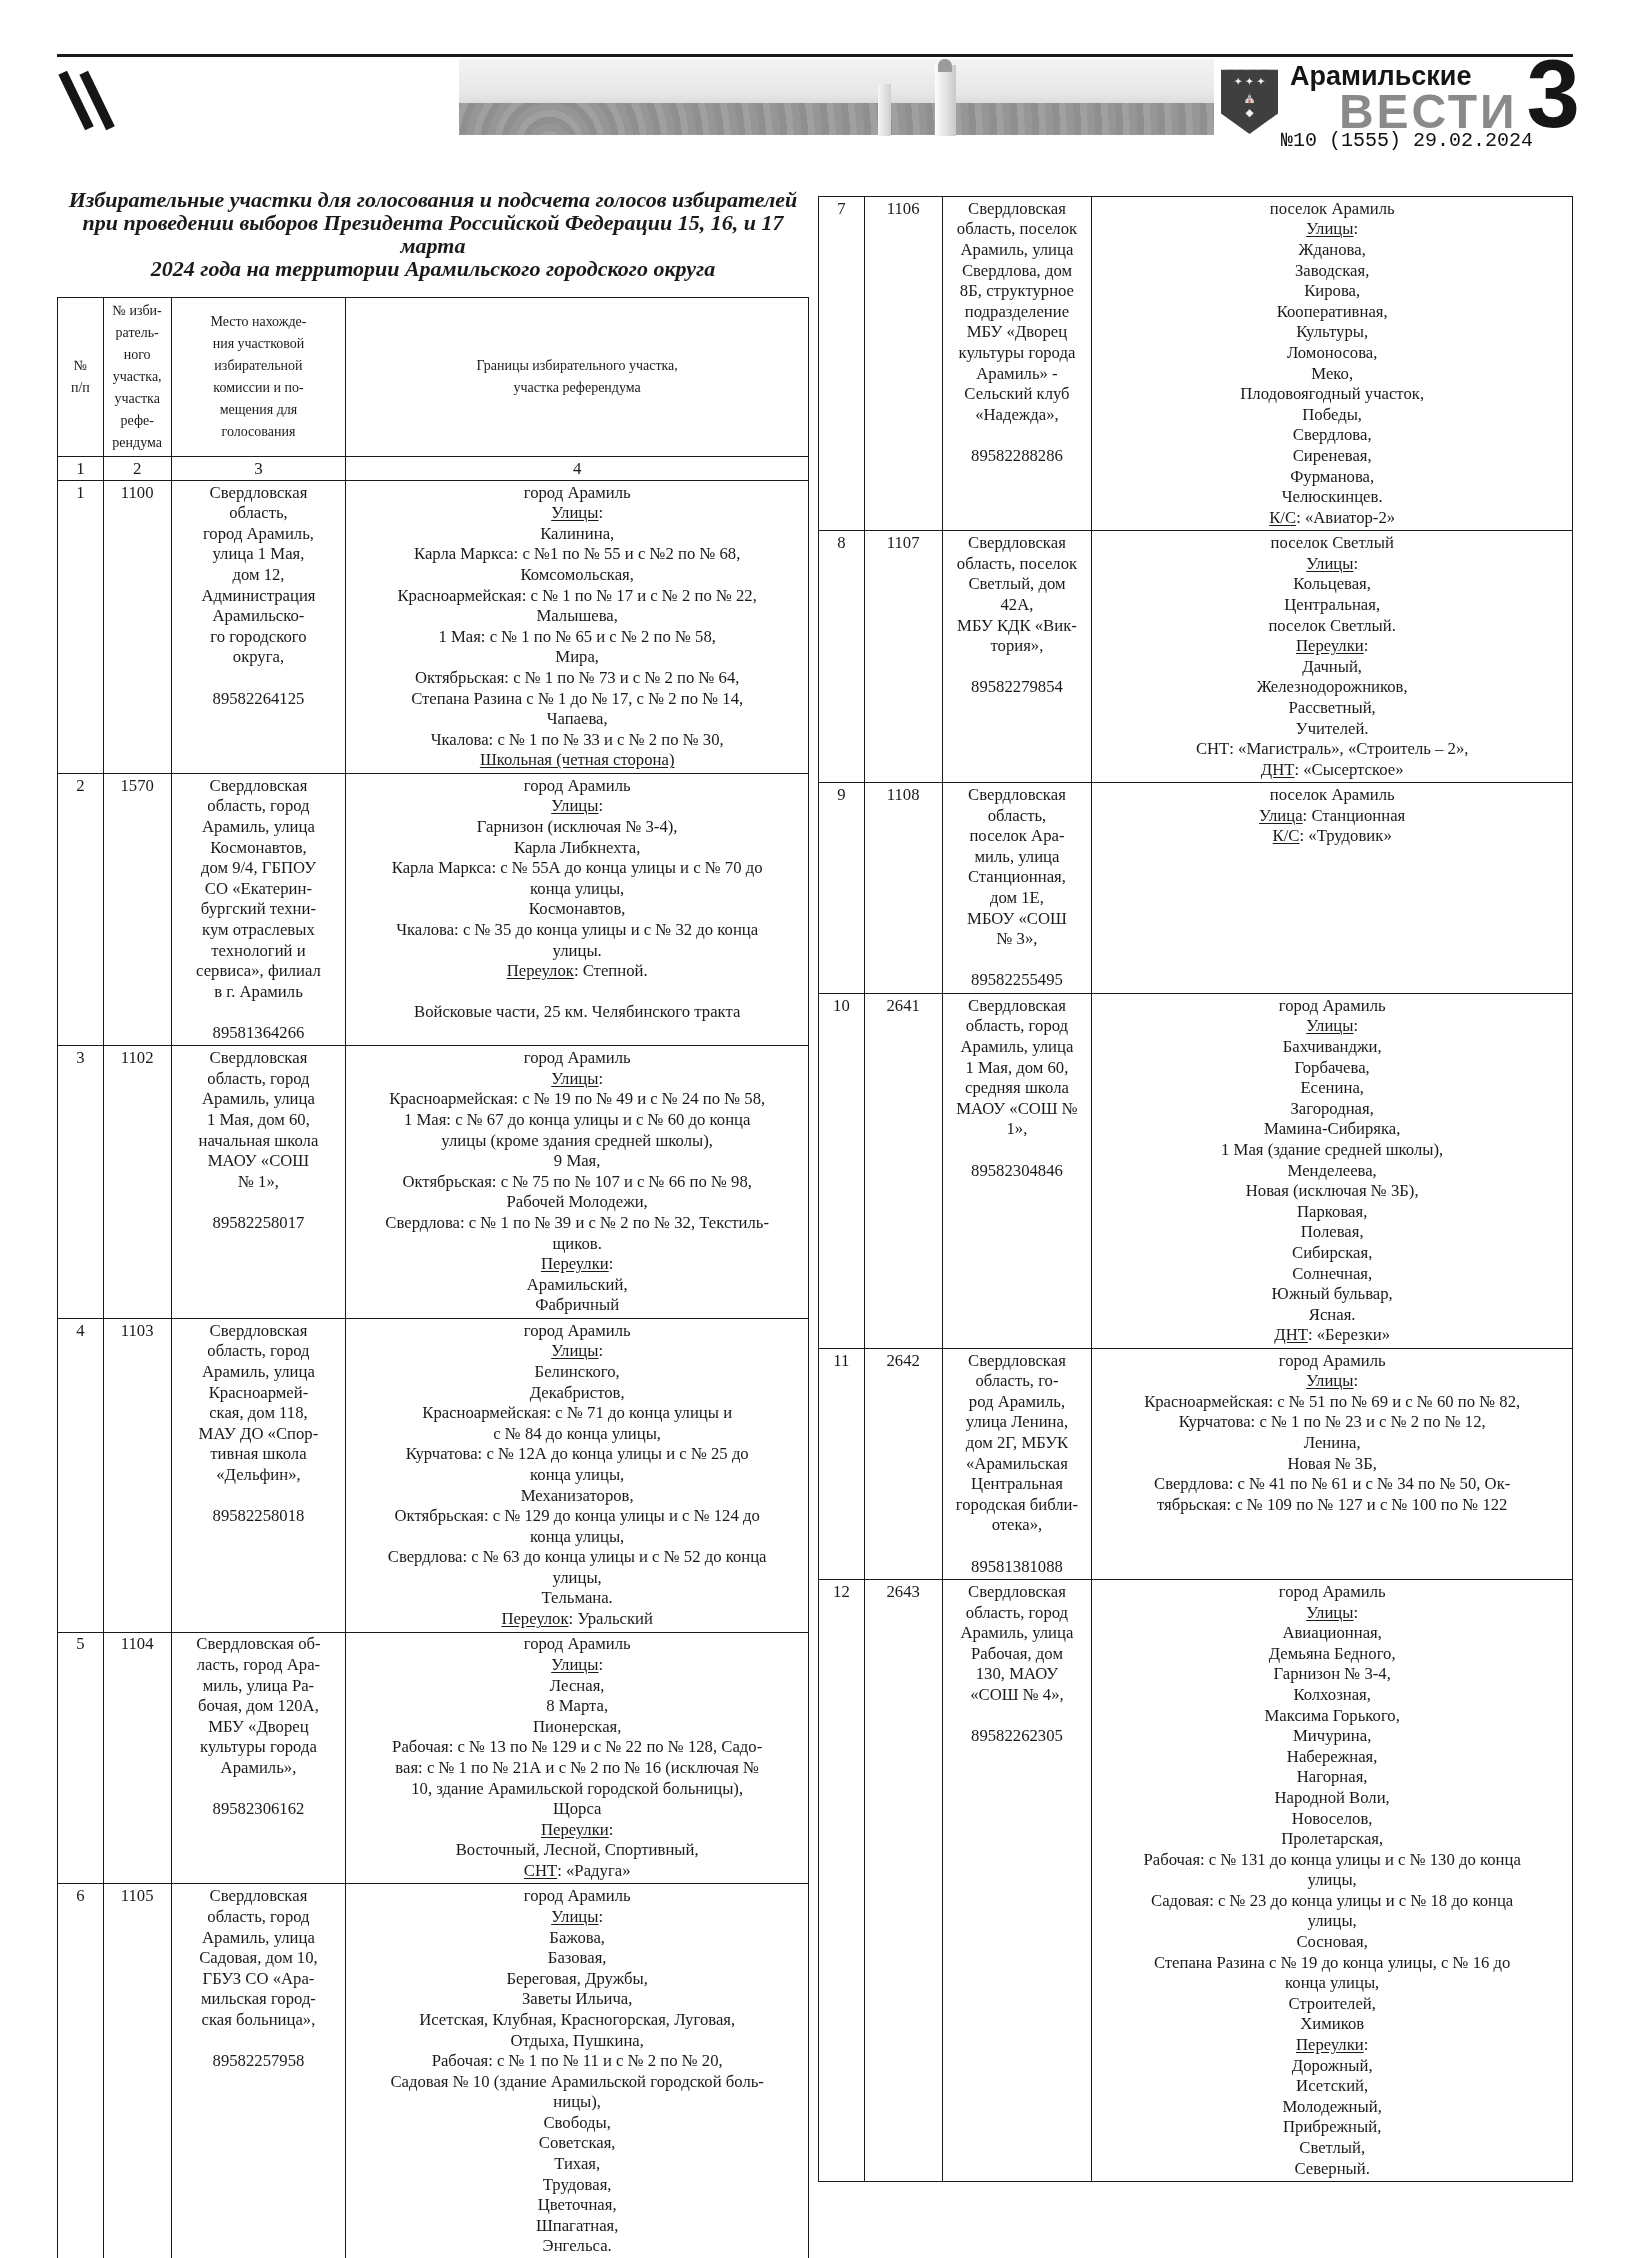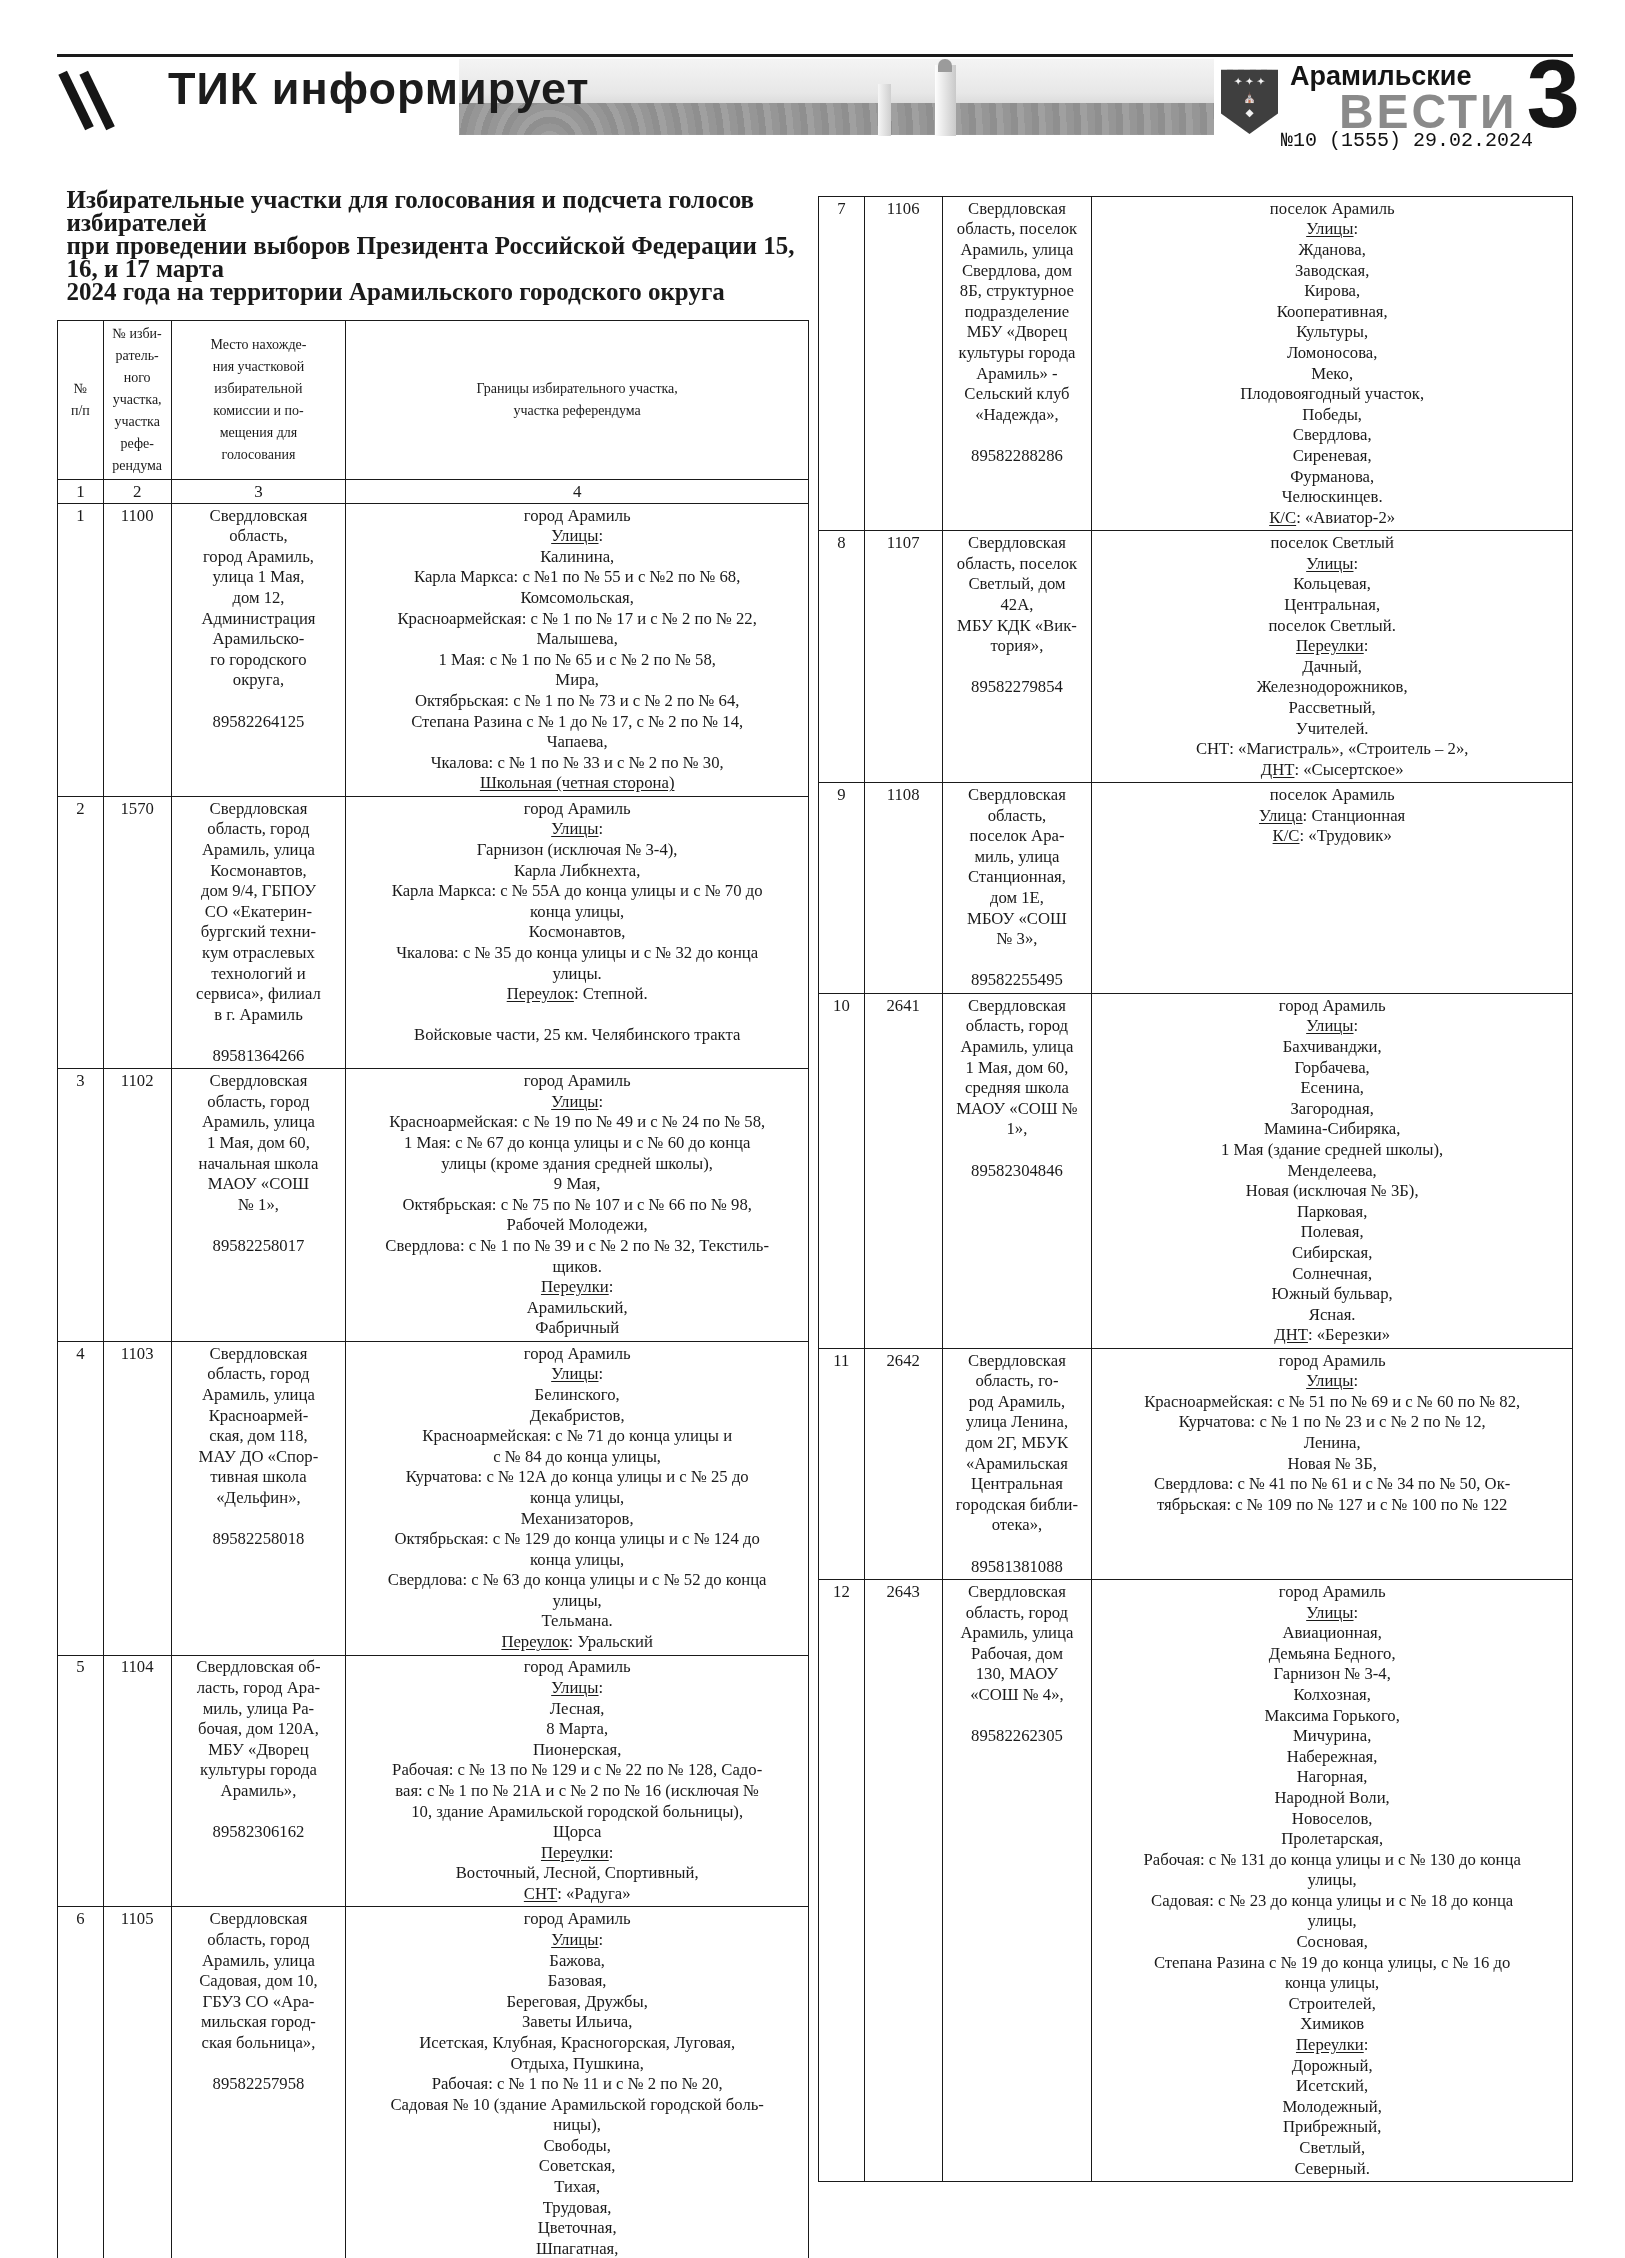--- a/index.html
+++ b/index.html
@@ -66,22 +66,22 @@
     position:absolute; right:46px; top:46px; z-index:2;
     font-family:"Liberation Sans", sans-serif; font-weight:700; font-size:96px; color:#161616;
     line-height:1;
   }
 
   
   .col-left  { position:absolute; left:57px;  top:188px; width:752px; }
   .col-right { position:absolute; left:818px; top:196px; width:755px; }
 
   .article-title {
-    text-align:left; font-weight:700; font-size:25px; line-height:23px;
-    margin:0 0 17px 0; padding:0 9.6px;
+    text-align:center; font-weight:700; font-size:22px; line-height:23px;
+    margin:0 0 17px 0; padding:0 9.6px;font-style:italic;
   }
 
   table.ptable { border-collapse:collapse; width:100%; table-layout:fixed; }
   table.ptable td {
     border:1.9px solid #1a1a1a; vertical-align:top; text-align:center;
     font-size:16.7px; line-height:20.6px; padding:1.9px 2.9px; overflow:hidden;
   }
   table.ptable td u { text-underline-offset:1.9px; }
   tr.head-row td { vertical-align:middle; font-size:14px; line-height:22px; }
   tr.numbering-row td { font-size:17px; line-height:21px; padding:1px; }
@@ -105,21 +105,20 @@
       <path d="M8 6 L36 64" stroke="#161616" stroke-width="10" fill="none"></path>
       <path d="M30 6 L58 64" stroke="#161616" stroke-width="10" fill="none"></path>
     </svg>
   </div>
 
   <div class="photo-strip">
     <div class="church-tower2"></div>
     <div class="church-tower"></div>
   </div>
 
-  <div class="section-title">ТИК информирует</div>
 
   <div class="crest"></div>
   <div class="brand-top">Арамильские</div>
   <div class="brand-bottom">ВЕСТИ</div>
   <div class="issue-line">№10 (1555) 29.02.2024</div>
   <div class="page-number">3</div>
 
   <div class="col-left">
     <div class="article-title">Избирательные участки для голосования и подсчета голосов избирателей<br>при проведении выборов Президента Российской Федерации 15, 16, и 17 марта<br>2024 года   на территории Арамильского городского округа</div>
 

